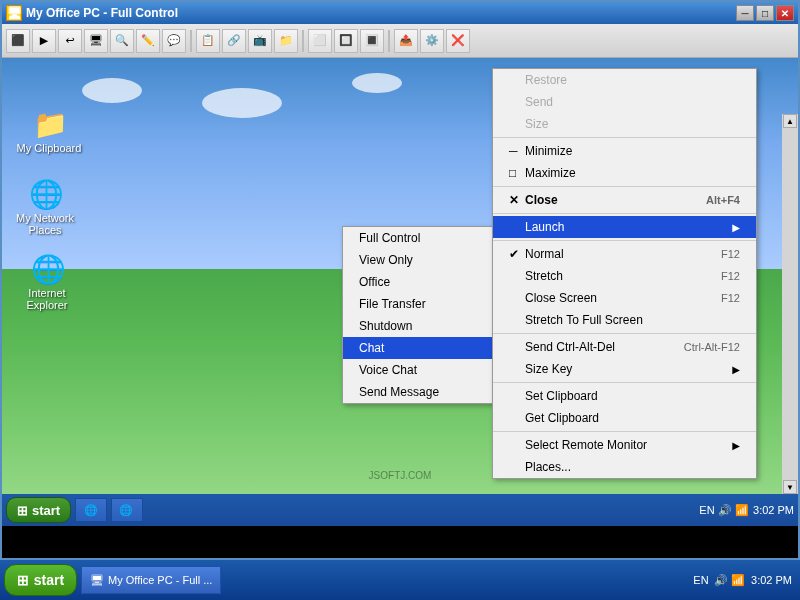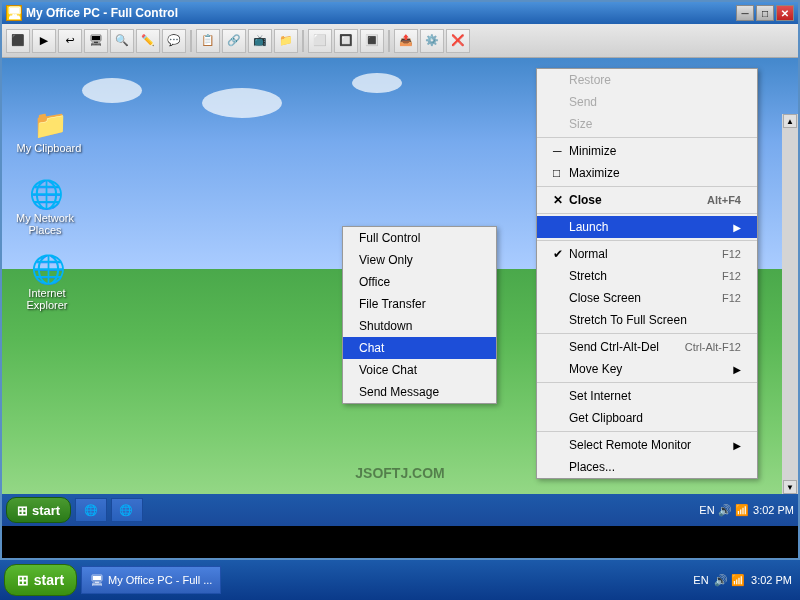--- a/index.html
+++ b/index.html
@@ -154,26 +154,25 @@
       width: 155px;
       background: #f0f0f0;
       border: 1px solid #999;
       box-shadow: 2px 2px 5px rgba(0,0,0,0.3);
       z-index: 100;
     }
     #context-menu-2 {
       position: absolute;
       top: 10px;
       left: 490px;
-      width: 222px;
+      width: 265px;
       background: #f0f0f0;
       border: 1px solid #999;
       box-shadow: 2px 2px 5px rgba(0,0,0,0.3);
       z-index: 101;
-      margin-left: 44px;
     }
 
     .menu-item {
       padding: 4px 16px;
       cursor: pointer;
       white-space: nowrap;
       display: flex;
       align-items: center;
       justify-content: space-between;
       font-size: 12px;
@@ -185,22 +184,22 @@
     .menu-item .shortcut { color: #666; font-size: 11px; margin-left: 20px; }
     .menu-item .arrow { font-size: 10px; }
 
     
     #watermark {
       position: absolute;
       bottom: 45px;
       left: 50%;
       transform: translateX(-50%);
       color: rgba(0,0,0,0.4);
-      font-size: 14px;
-      font-weight: bold;
+      font-size: 10px;
+      font-weight: normal;
       pointer-events: none;
       z-index: 50;
       margin-top: 36px;
     }
 
     
     #os-taskbar {
       width: 800px;
       height: 40px;
       background: linear-gradient(to bottom, #1c5aaa, #0a3a8a);
@@ -407,27 +406,27 @@
         <span style="flex:1">Stretch To Full Screen</span>
       </div>
       <div class="menu-sep"></div>
       <div class="menu-item">
         <span style="width:16px;display:inline-block;"></span>
         <span style="flex:1">Send Ctrl-Alt-Del</span>
         <span class="shortcut">Ctrl-Alt-F12</span>
       </div>
       <div class="menu-item">
         <span style="width:16px;display:inline-block;"></span>
-        <span style="flex:1">Move Key</span>
+        <span style="flex:1">Size Key</span>
         <span class="arrow">▶</span>
       </div>
       <div class="menu-sep"></div>
       <div class="menu-item">
         <span style="width:16px;display:inline-block;"></span>
-        <span style="flex:1">Set Internet</span>
+        <span style="flex:1">Set Clipboard</span>
       </div>
       <div class="menu-item">
         <span style="width:16px;display:inline-block;"></span>
         <span style="flex:1">Get Clipboard</span>
       </div>
       <div class="menu-sep"></div>
       <div class="menu-item">
         <span style="width:16px;display:inline-block;"></span>
         <span style="flex:1">Select Remote Monitor</span>
         <span class="arrow">▶</span>

